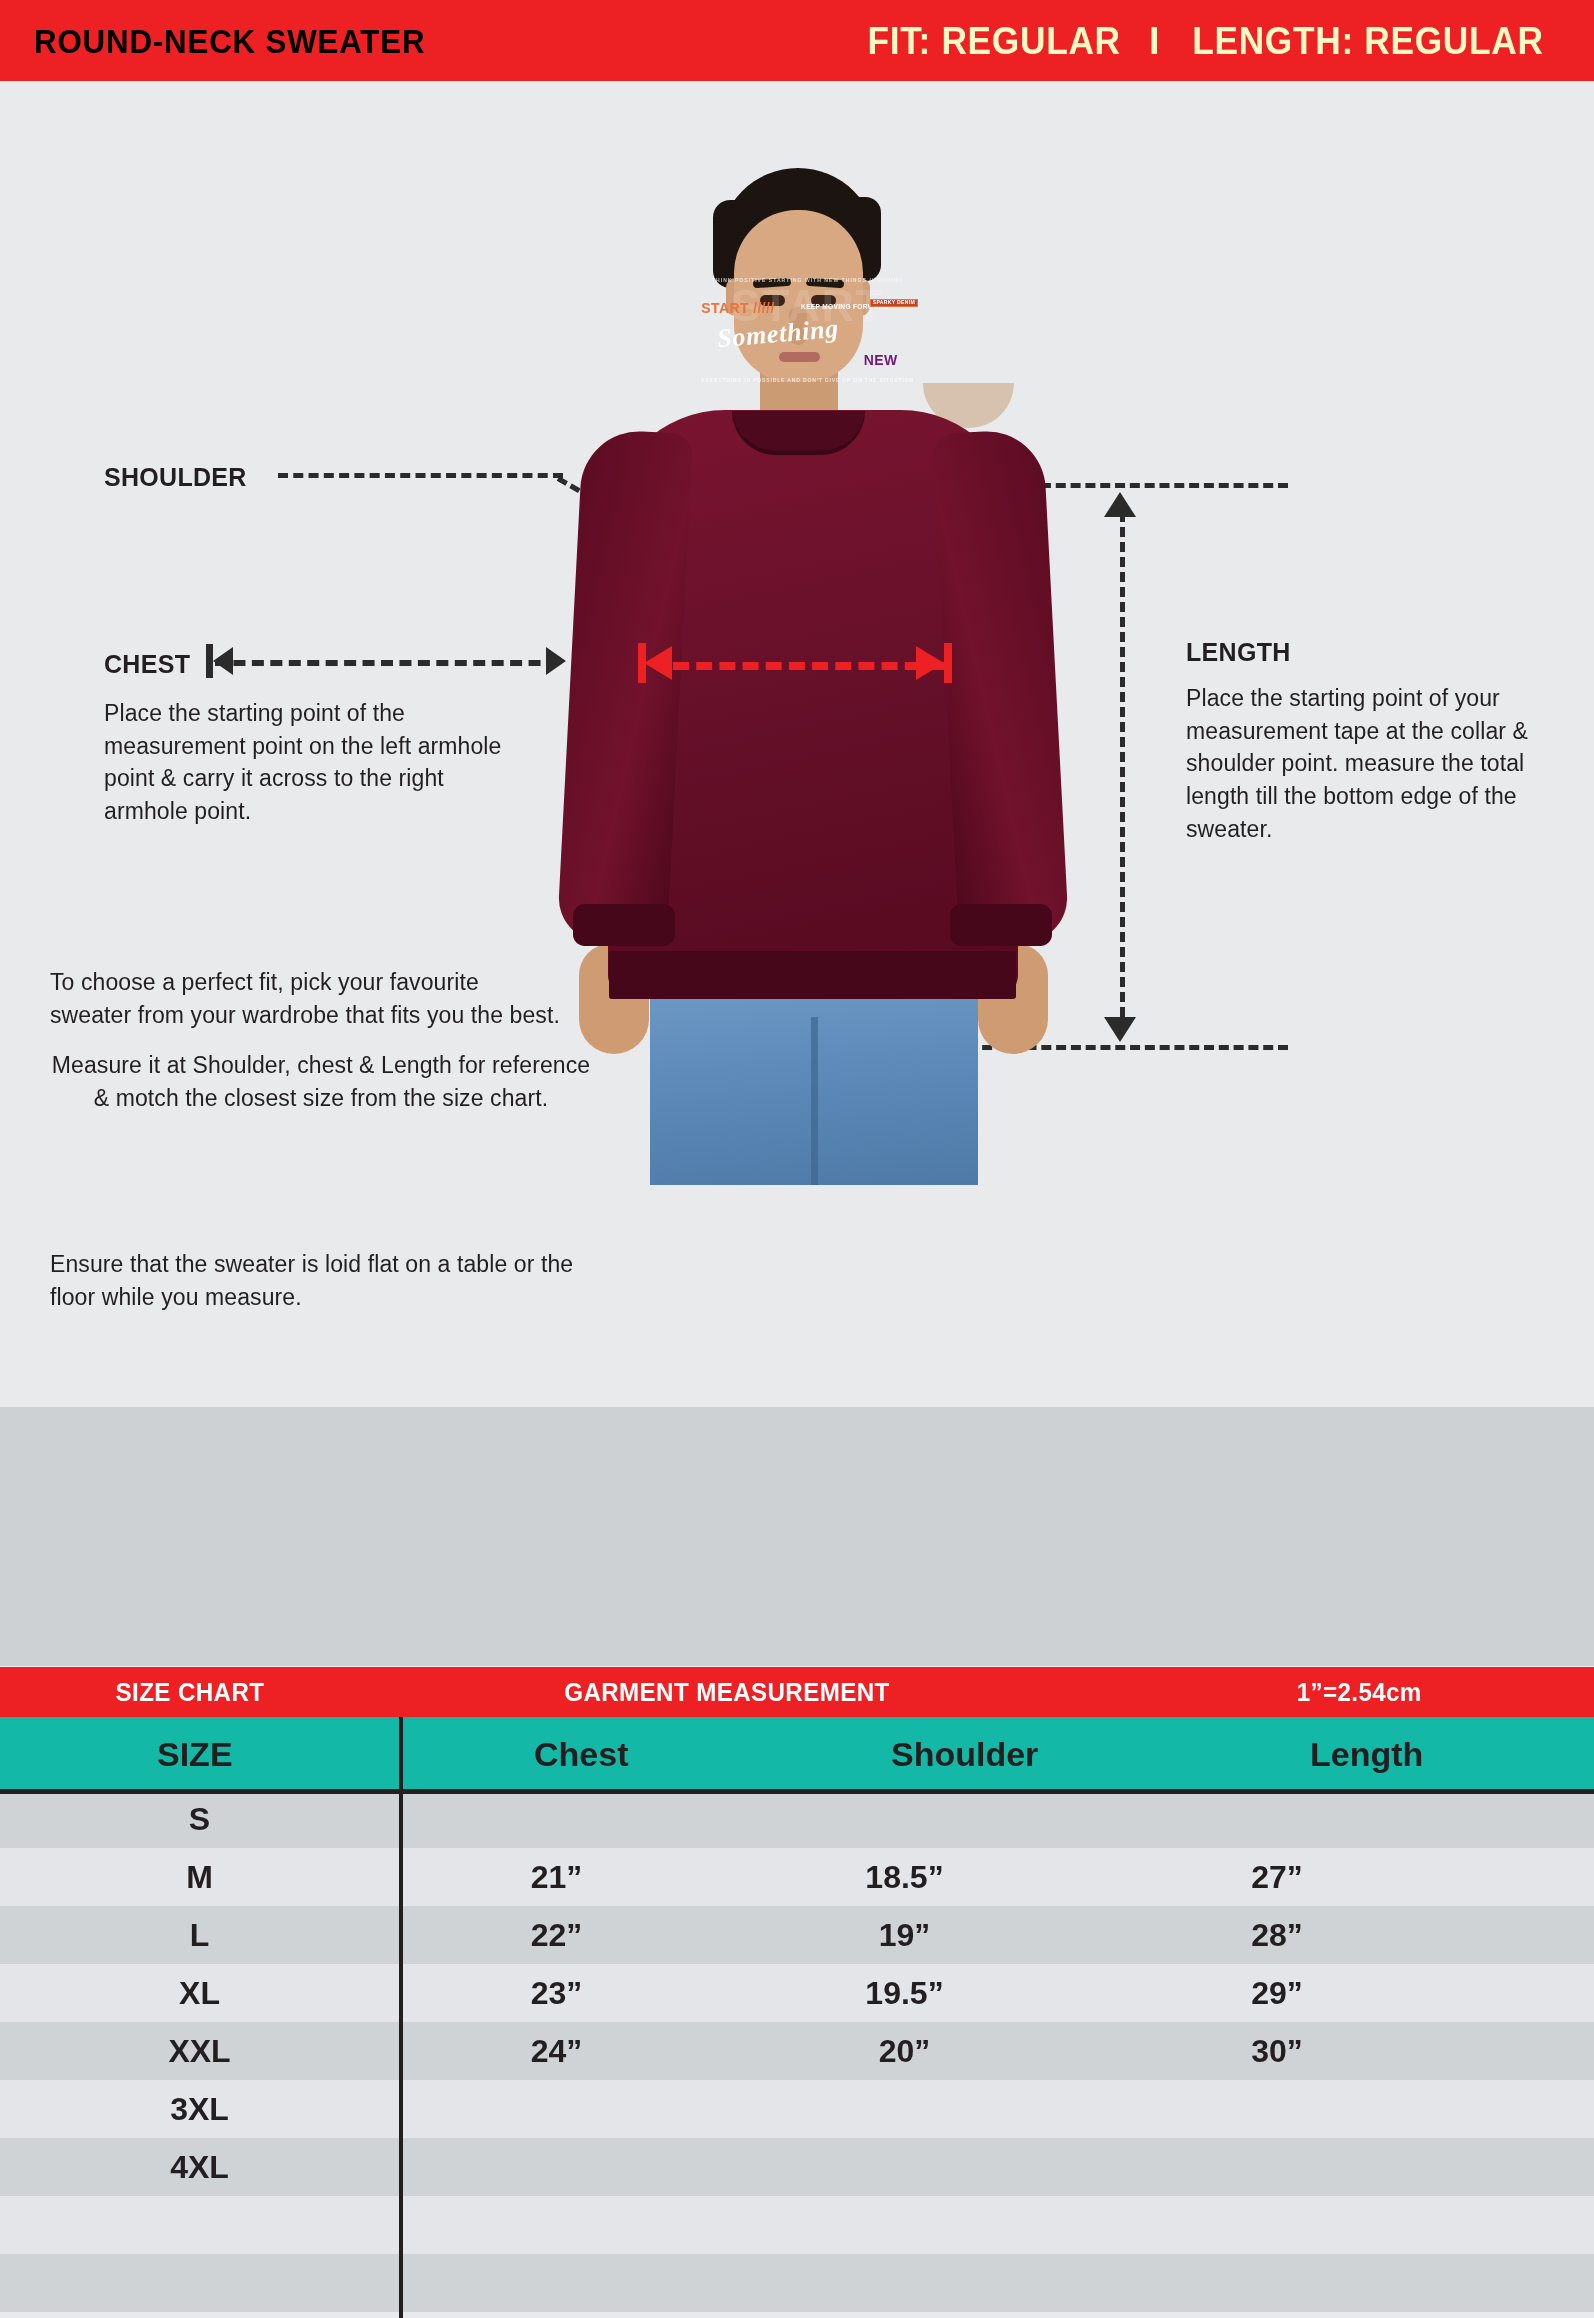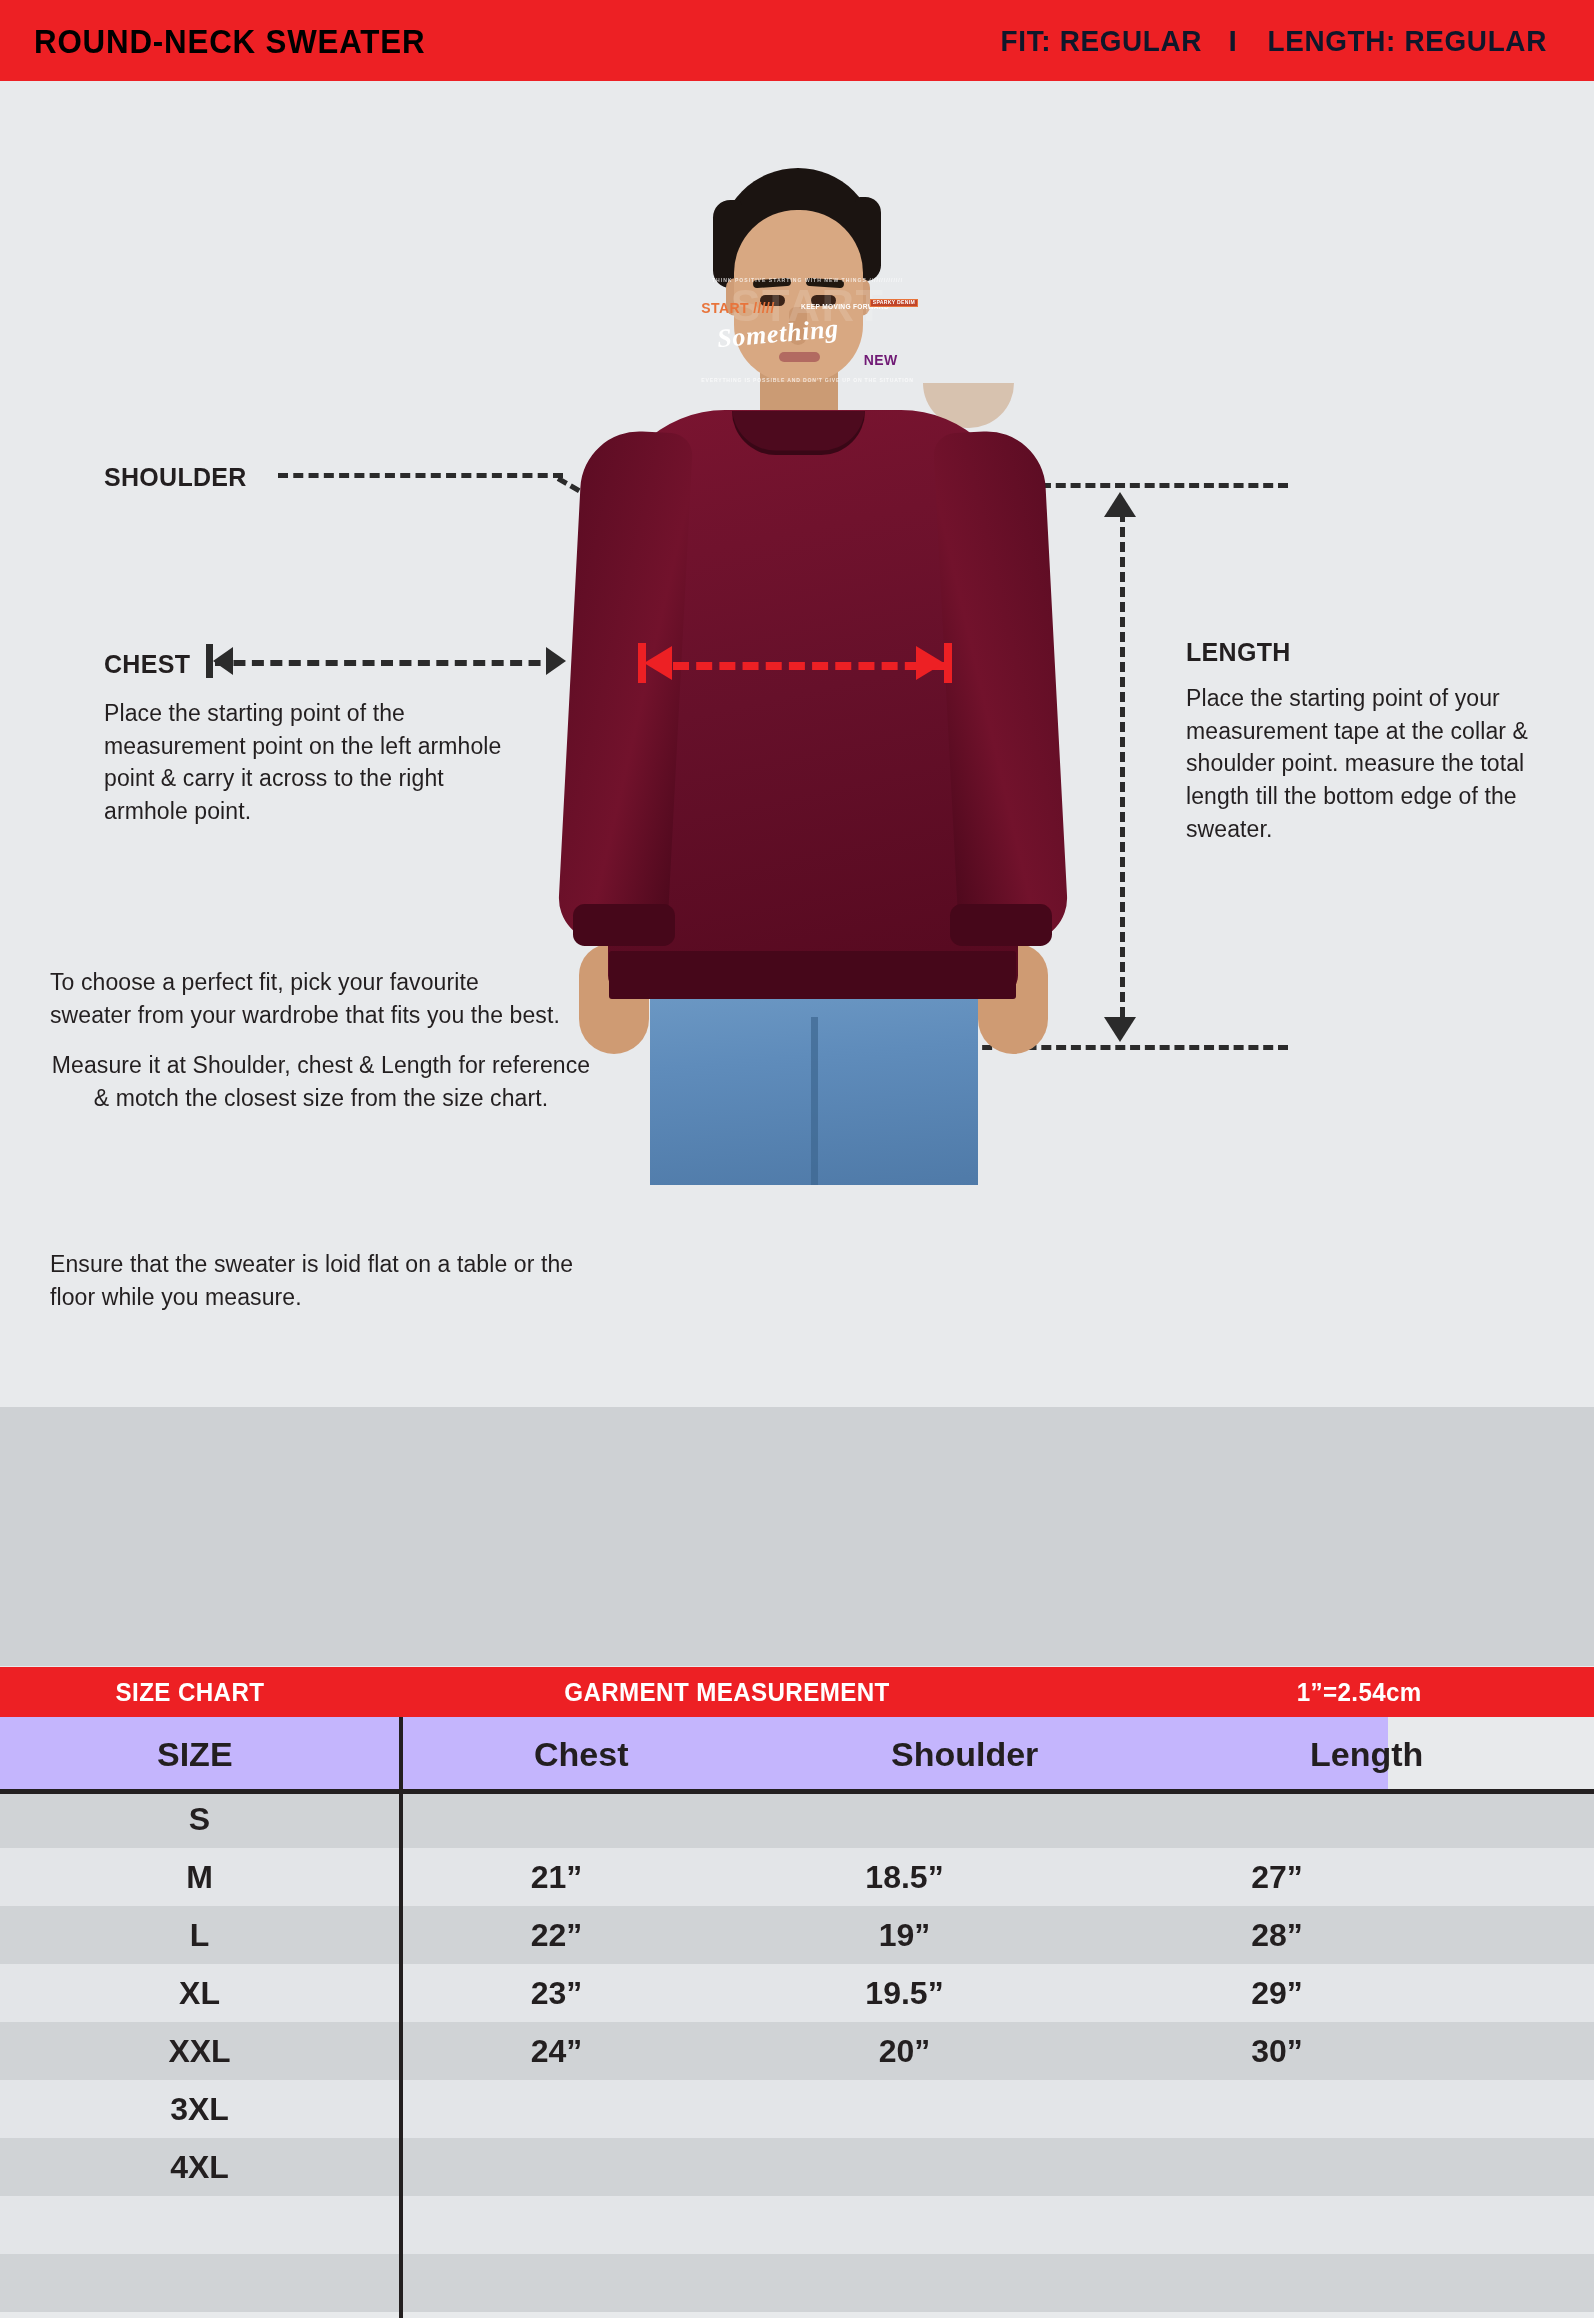--- a/index.html
+++ b/index.html
@@ -21,21 +21,21 @@
   .topbar-title{
     position:absolute;left:34px;top:50%;transform:translateY(-50%);
     color:#000000;font-size:34px;font-weight:bold;letter-spacing:0.9px;
     font-family:"Liberation Sans", sans-serif;
     transform-origin:left center;
     white-space:nowrap;
   }
   .topbar-title span{display:inline-block;transform:scaleX(0.92);transform-origin:left center;}
   .topbar-right{
     position:absolute;right:37px;top:50%;transform:translateY(-50%);
-    color:#0f172a;font-size:30px;font-weight:bold;letter-spacing:0.7px;
+    color:#fef9c3;font-size:38px;font-weight:bold;letter-spacing:0.7px;
     white-space:nowrap;display:flex;align-items:center;gap:0px;
   }
   .topbar-right .seg{display:inline-block;transform:scaleX(0.93);transform-origin:center;}
   .topbar-sep{margin:0 19px;font-weight:bold;}
 
   
   .hero{
     position:absolute;left:0;top:81px;width:1594px;height:1327px;
     background:#e8eaec;
   }
@@ -231,21 +231,21 @@
   .red-row .c{
     position:absolute;top:50%;transform:translateY(-50%);
     font-size:26px;font-weight:bold;letter-spacing:0.4px;white-space:nowrap;
   }
   .red-row .c span{display:inline-block;transform:scaleX(.93);}
   #rr-size{left:110px;}
   #rr-gm{left:552px;}
   #rr-conv{left:1292px;}
 
   .hdr-row{
-    position:relative;width:1388px;height:73px;background:#c4b5fd;
+    position:relative;width:1594px;height:73px;background:#14b8a6;
   }
   .hdr-row .c{
     position:absolute;top:50%;transform:translateY(-50%);
     font-size:34px;font-weight:bold;color:#231f20;white-space:nowrap;
   }
   #hd-size{left:157px;}
   #hd-chest{left:534px;}
   #hd-shoulder{left:891px;}
   #hd-length{left:1310px;}
 

